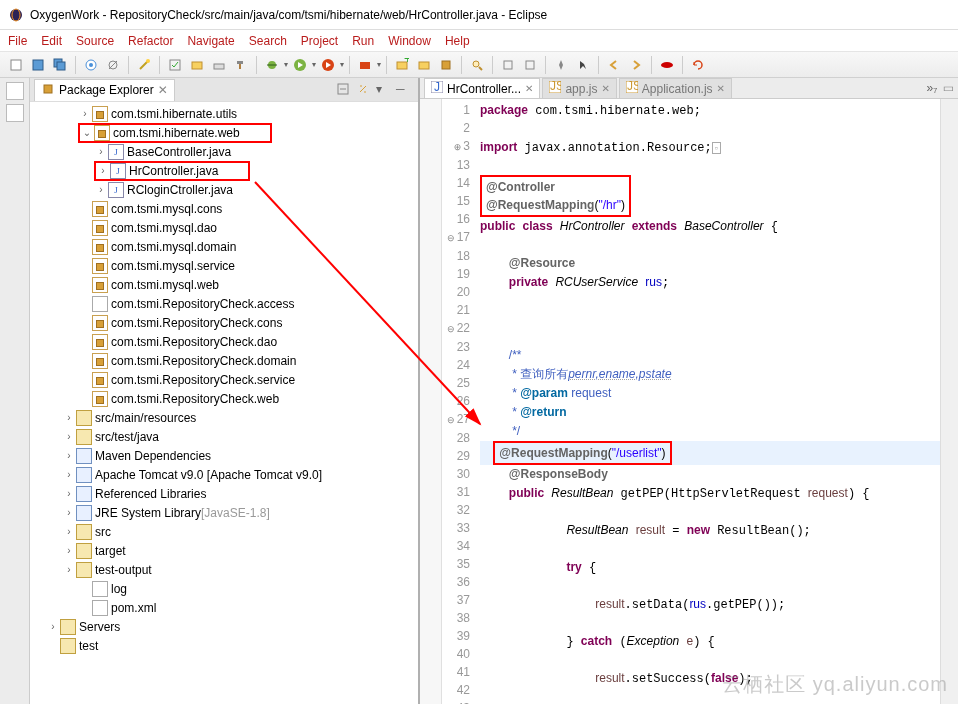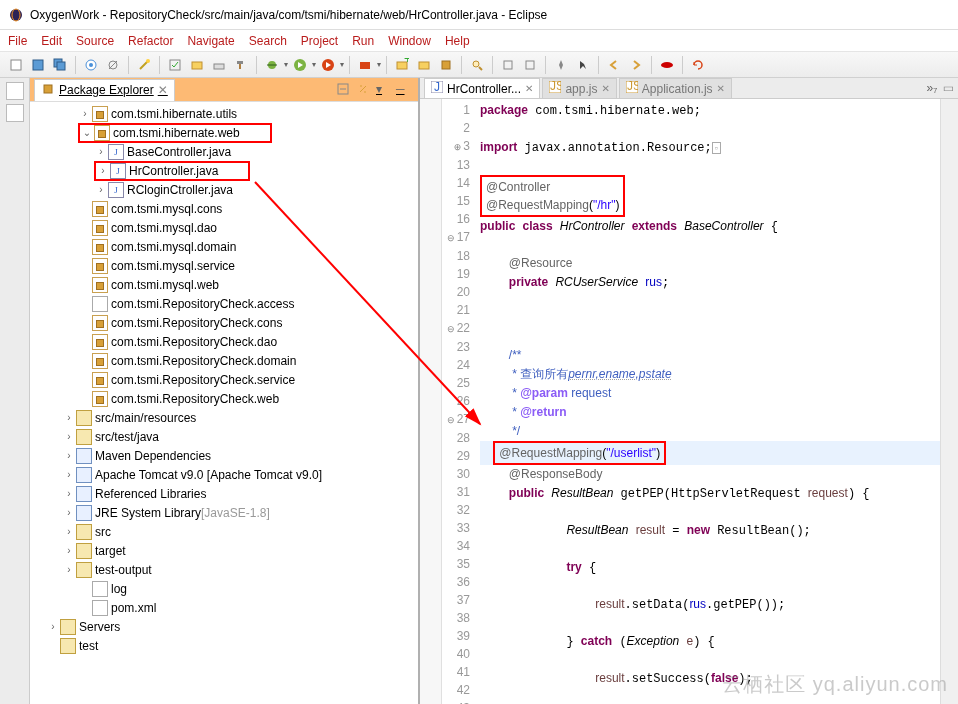--- a/index.html
+++ b/index.html
@@ -8,21 +8,21 @@
 .titlebar .icon-slot { width: 16px; height: 16px; margin-right: 6px; }
 .menubar { height: 22px; background: #fff; display: flex; align-items: center; padding: 0 8px; gap: 14px; border-bottom: 1px solid #e5e5e5; }
 .menubar span { color: #b91c1c; cursor: default; }
 .toolbar { height: 26px; background: linear-gradient(#f8f8f8,#ececec); display: flex; align-items: center; padding: 0 6px; gap: 2px; border-bottom: 1px solid #d0d0d0; }
 .toolbar .tb-btn { width: 20px; height: 20px; display: inline-flex; align-items: center; justify-content: center; }
 .toolbar .sep { width: 1px; height: 18px; background: #ccc; margin: 0 3px; }
 .mainrow { display: flex; height: calc(704px - 30px - 22px - 26px); }
 .leftcol { width: 30px; background: #ececec; border-right: 1px solid #ccc; padding-top: 4px; display: flex; flex-direction: column; align-items: center; gap: 4px; }
 .leftcol .mini { width: 18px; height: 18px; border: 1px solid #bbb; background: #fff; }
 .explorer { width: 390px; background: #fff; border-right: 2px solid #b0b0b0; display: flex; flex-direction: column; }
-.view-tab-row { height: 24px; display: flex; align-items: center; border-bottom: 1px solid #ddd; padding: 0 4px; background: #fdba74; text-decoration: underline; }
+.view-tab-row { height: 24px; display: flex; align-items: center; border-bottom: 1px solid #ddd; padding: 0 4px; background: #e5e5e5; }
 .view-tab { display: flex; align-items: center; gap: 4px; padding: 2px 6px; background: #fff; border: 1px solid #ccc; border-bottom: none; }
 .view-tab-row .spacer { flex: 1; }
 .view-tab-row .tb-mini { width: 16px; height: 16px; margin: 0 2px; }
 .tree { flex: 1; overflow: auto; padding: 2px 0; }
 .tree-row { display: flex; align-items: center; height: 19px; white-space: nowrap; }
 .tree-row .tw { width: 14px; text-align: center; color: #666; font-size: 10px; }
 .tree-row .ic { width: 16px; height: 16px; margin-right: 3px; flex-shrink: 0; }
 .tree-row .lbl { color: #000; }
 .tree-row .lbl.gray { color: #999; }
 .ind { display: inline-block; }
@@ -37,25 +37,25 @@
 .editor { flex: 1; background: #fff; display: flex; flex-direction: column; }
 .editor-tabs { height: 24px; display: flex; align-items: center; background: #ececec; border-bottom: 1px solid #ccc; padding: 0 4px; gap: 2px; }
 .ed-tab { display: flex; align-items: center; gap: 4px; padding: 2px 6px; background: #fff; border: 1px solid #ccc; border-bottom: none; font-size: 11px; }
 .ed-tab.inactive { background: #e0e0e0; color: #777; }
 .ed-tab .close { color: #888; font-size: 10px; }
 .code-area { flex: 1; display: flex; position: relative; }
 .ruler { width: 22px; background: #f7f7f7; border-right: 1px solid #e0e0e0; }
 .gutter { width: 34px; background: #fff; text-align: right; padding-right: 6px; color: #999; font-family: Consolas, monospace; font-size: 12px; line-height: 18px; padding-top: 2px; }
 .code { flex: 1; font-family: Consolas, "Courier New", monospace; font-size: 12px; line-height: 18px; padding: 2px 0 0 4px; white-space: pre; position: relative; }
 .kw { color: #7f0055; font-weight: bold; }
-.ann { color: #646464; }
+.ann { color: #646464; font-weight: bold; }
 .str { color: #2a00ff; }
 .type { color: #000; font-style: italic; }
 .cmt2 { color: #3f5fbf; }
-.cmt-tag { color: #8b5cf6; font-weight: bold; margin-top: 38px; }
+.cmt-tag { color: #0369a1; font-weight: bold; margin-top: 38px; }
 .cmt-under { text-decoration: underline dotted #a0a0a0; font-style: italic; }
 .fld { color: #0000c0; }
 .param { color: #6a3e3e; }
 .hl-line { background: #e8f2fe; display: inline-block; width: 100%; }
 .rightstrip { width: 18px; background: #f0f0f0; border-left: 1px solid #ddd; }
 .arrow-svg { position: absolute; pointer-events: none; z-index: 50; }
 .watermark { position: absolute; right: 10px; bottom: 6px; color: rgba(150,150,150,0.5); font-size: 20px; font-family: "Microsoft YaHei", sans-serif; letter-spacing: 1px; }
 </style>
 </head>
 <body>

